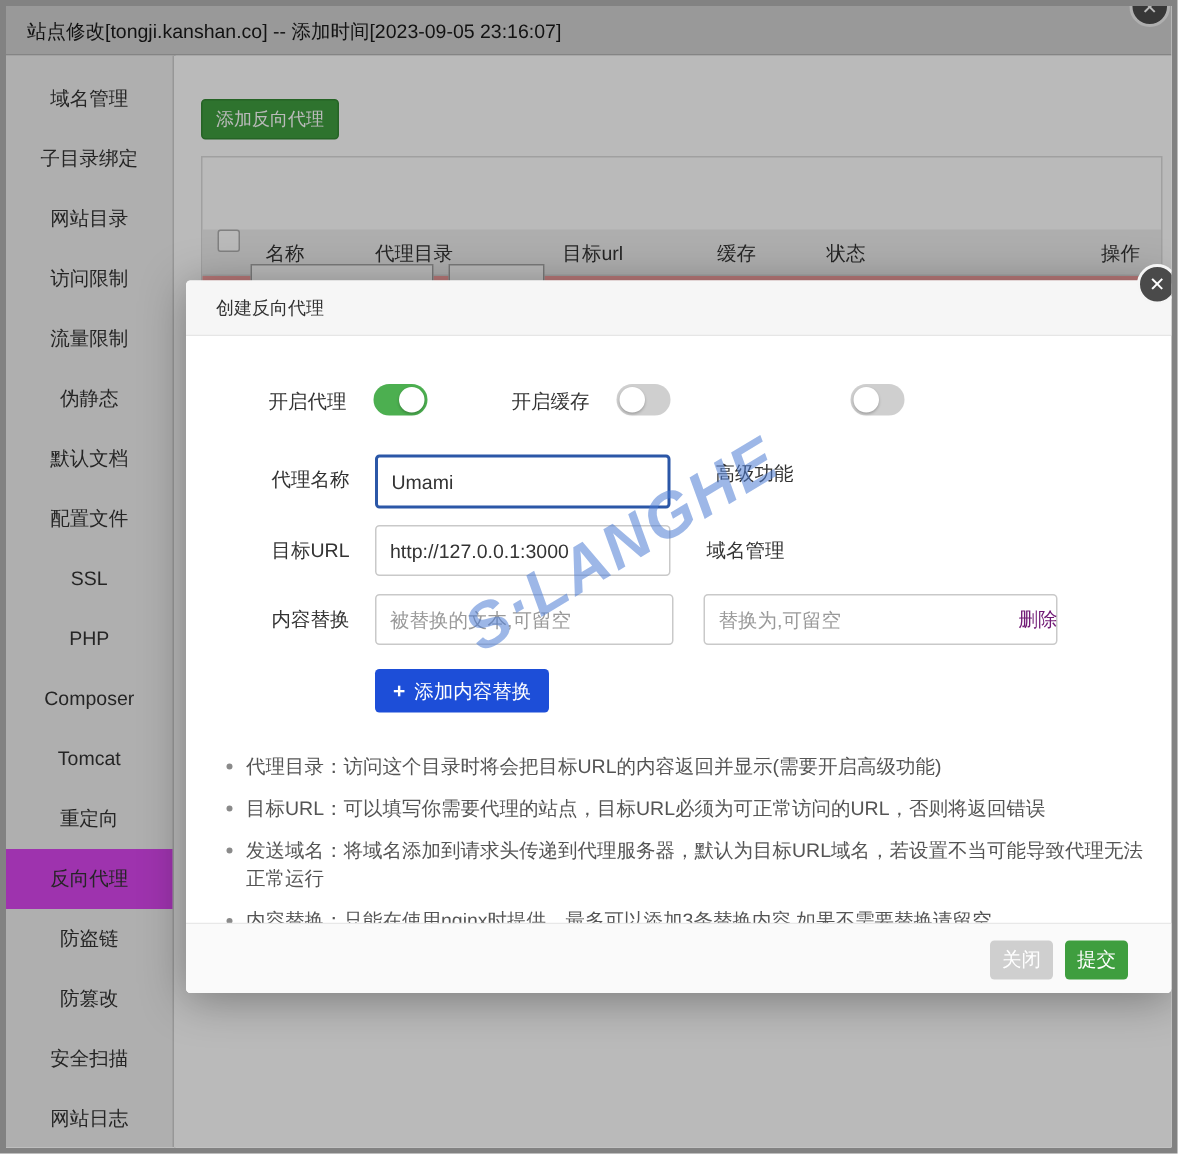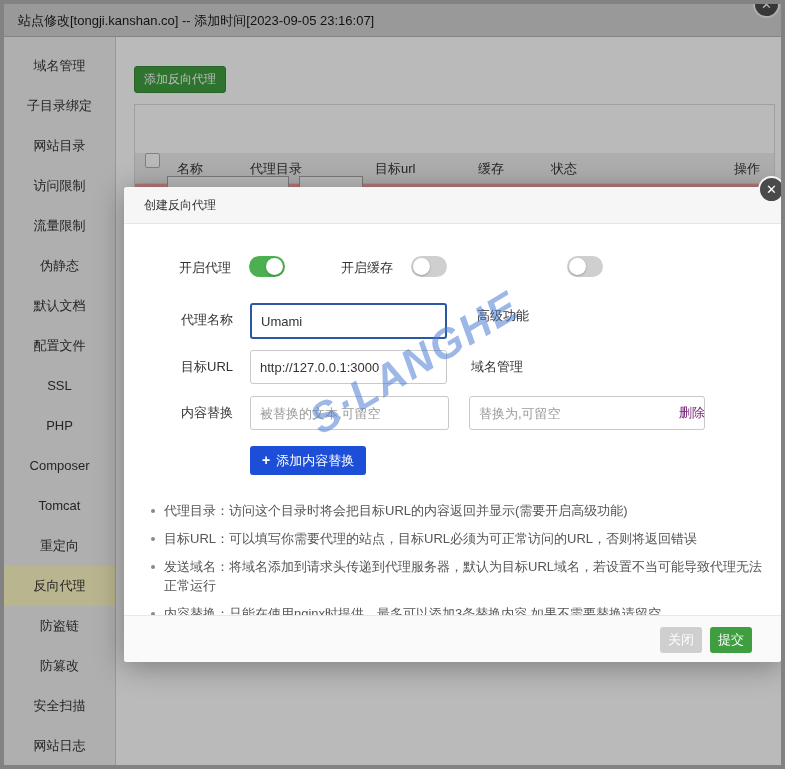--- a/index.html
+++ b/index.html
@@ -13,21 +13,21 @@
   .titlebar { position:absolute; left:0; top:0; right:0; height:33px; background:#d2d2d2;
               border-bottom:1px solid #b5b5b5; line-height:33px; padding-left:14px;
               font-size:13px; color:#1a1a1a; z-index:1; }
   .win-close { position:absolute; right:1px; top:-13px; width:27px; height:27px; border-radius:50%;
                background:#4c4c4c; border:2px solid #f0f0f0; color:#fff; text-align:center;
                line-height:23px; font-size:13px; z-index:2; }
 
   .sidebar { position:absolute; left:0; top:33px; bottom:0; width:112px; background:#f0f0f0;
              border-right:1px solid #cfcfcf; padding-top:9px; z-index:1; }
   .side-item { height:40px; line-height:40px; text-align:center; font-size:13px; color:#333; cursor:pointer; }
-  .side-item.active { background:#fef9c3; }
+  .side-item.active { background:#d946ef; }
 
   .main { position:absolute; left:113px; top:33px; right:0; bottom:0; background:#fff; z-index:1; }
   .btn { display:inline-block; border:none; border-radius:3px; color:#fff; cursor:pointer;
          font-family:inherit; }
   .add-proxy-btn { position:absolute; left:17px; top:29px; width:92px; height:27px;
                    background:#3f9e3f; border:1px solid #358835; font-size:12px; line-height:25px;
                    text-align:center; }
   .bg-table { position:absolute; left:17px; top:67px; width:641px; border:1px solid #dcdcdc; }
   .bg-thead { position:relative; height:31px; background:#efefef; border-bottom:1px solid #dcdcdc;
               font-size:13px; color:#333;margin-top:48px; }

